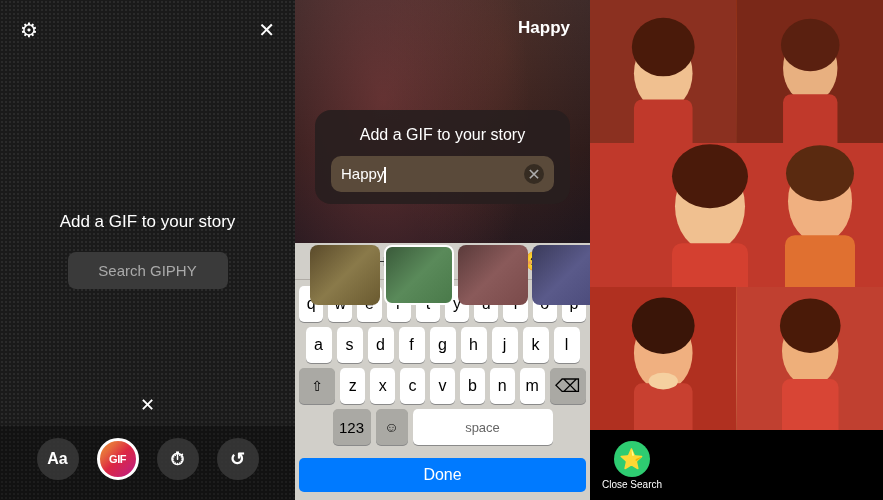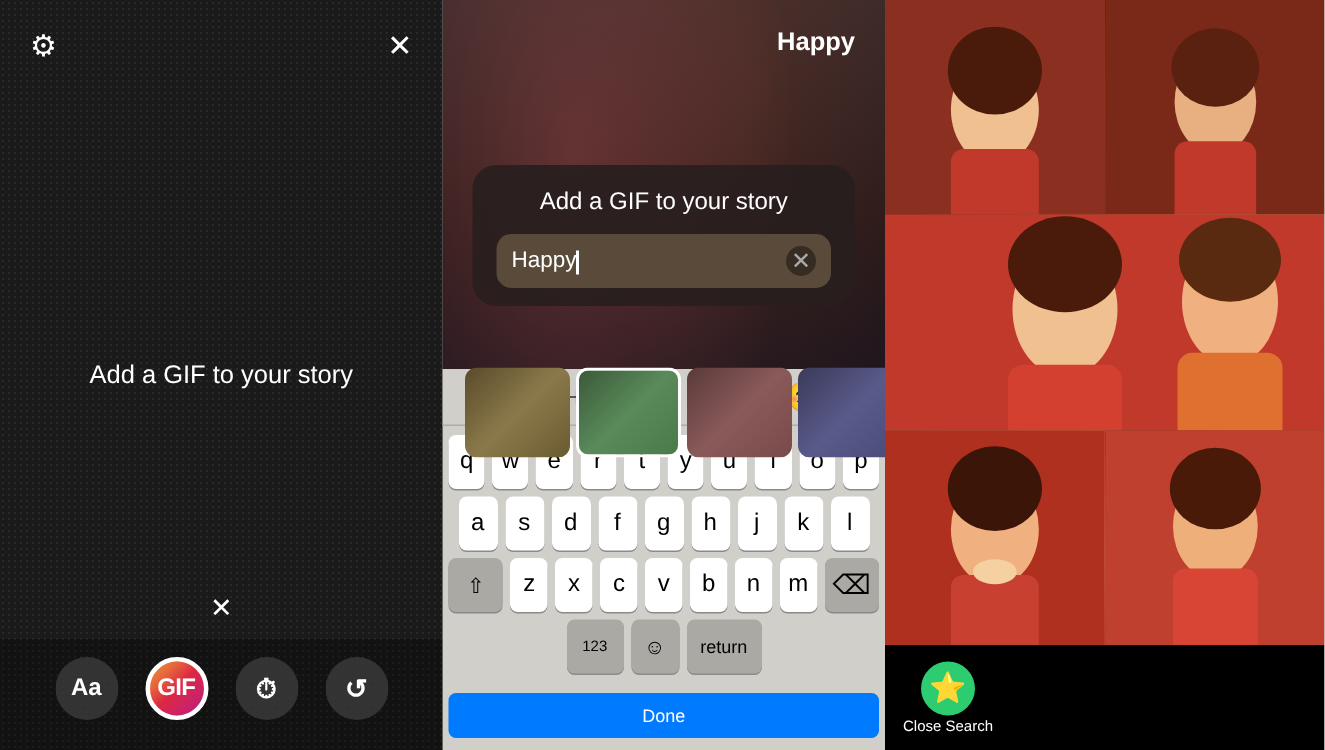--- a/index.html
+++ b/index.html
@@ -88,21 +88,21 @@
       cursor: pointer;
       font-size: 14px;
       font-weight: 700;
       color: #fff;
       border: 2px solid transparent;
     }
     .toolbar-btn.aa { background: rgba(60,60,60,0.8); font-size: 16px; }
     .toolbar-btn.gif {
       background: linear-gradient(135deg, #f09433, #e6683c, #dc2743, #cc2366, #bc1888);
       border: 3px solid #fff;
-      font-size: 16px;
+      font-size: 11px;
       font-weight: 900;
       letter-spacing: -0.5px;
     }
     .toolbar-btn.timer { background: rgba(60,60,60,0.8); font-size: 18px; }
     .toolbar-btn.rewind { background: rgba(60,60,60,0.8); font-size: 18px; }
 
     
     .panel2 {
       width: 295px;
       height: 500px;
@@ -282,21 +282,21 @@
       justify-content: center;
       padding: 4px 4px 8px;
     }
     .done-btn {
       background: #007aff;
       color: #fff;
       border-radius: 5px;
       padding: 8px 0;
       width: 100%;
       text-align: center;
-      font-size: 12px;
+      font-size: 16px;
       cursor: pointer;
     }
 
     
     .panel3 {
       width: 293px;
       height: 500px;
       position: relative;
       background: #111;
       overflow: hidden;
@@ -400,20 +400,21 @@
 <body>
 
 <div class="panel1">
   <div class="panel1-top-icons">
     <span class="gear-icon">⚙</span>
     <span class="close-icon-top">✕</span>
   </div>
 
   <div class="panel1-content">
     <div class="panel1-title">Add a GIF to your story</div>
+    <button class="search-giphy-btn">Search GIPHY</button>
   </div>
 
   <div class="panel1-bottom">
     <div class="close-x">✕</div>
     <div class="toolbar">
       <div class="toolbar-btn aa">Aa</div>
       <div class="toolbar-btn gif">GIF</div>
       <div class="toolbar-btn timer">
         <span>⏱</span>
       </div>
@@ -489,23 +490,23 @@
         <div class="key">z</div>
         <div class="key">x</div>
         <div class="key">c</div>
         <div class="key">v</div>
         <div class="key">b</div>
         <div class="key">n</div>
         <div class="key">m</div>
         <div class="key backspace">⌫</div>
       </div>
       <div class="key-row">
-        <div class="key dark wide" style="width:38px;font-size:10px;">123</div>
+        <div class="key dark wide" style="width:38px;font-size:15px;">123</div>
         <div class="key dark" style="width:32px;">☺</div>
-        <div class="key dark wide" style="width:50px;font-size:12px;">return</div>
+        <div class="key space">space</div>
       </div>
     </div>
     <div class="done-row">
       <div class="done-btn">Done</div>
     </div>
   </div>
 </div>
 
 <div class="panel3">
   <div class="panel3-grid">

